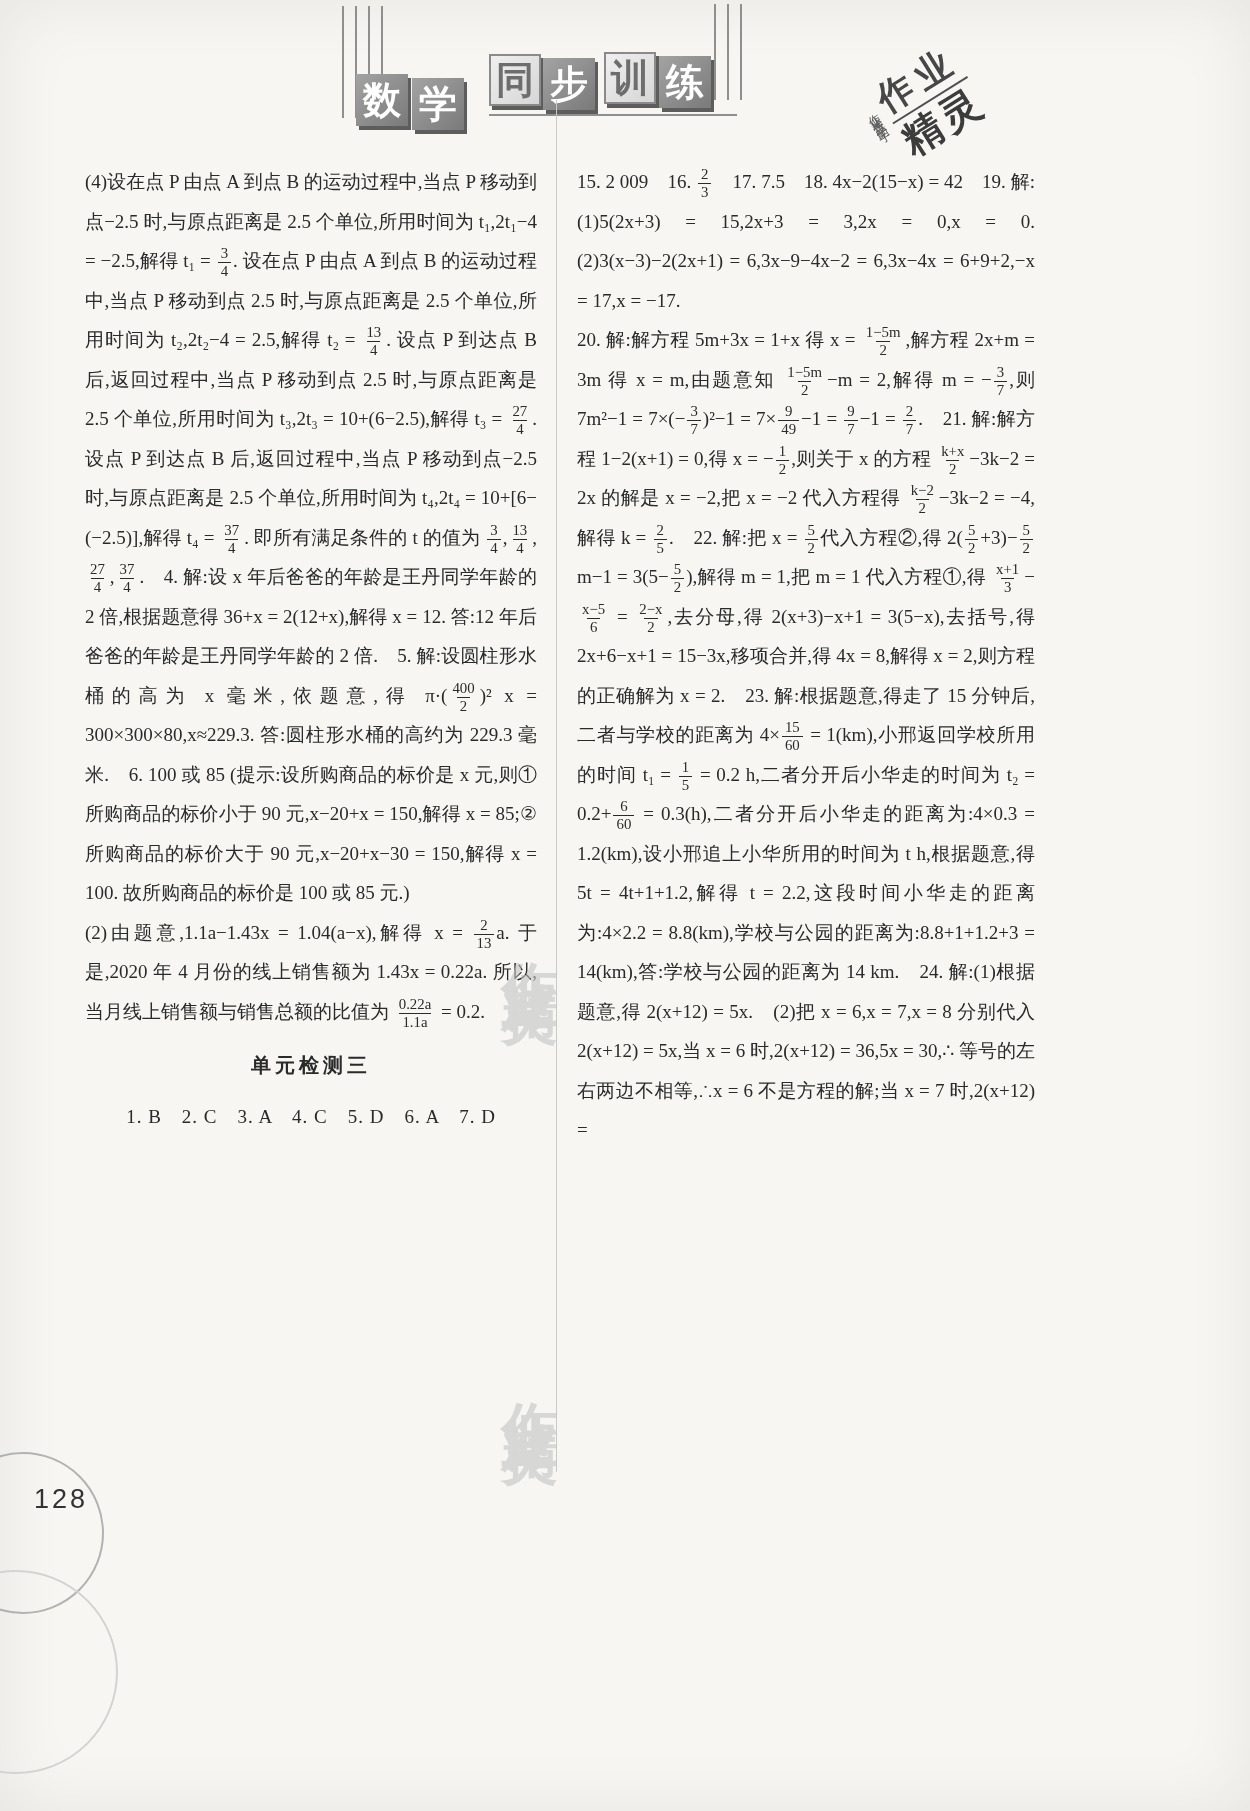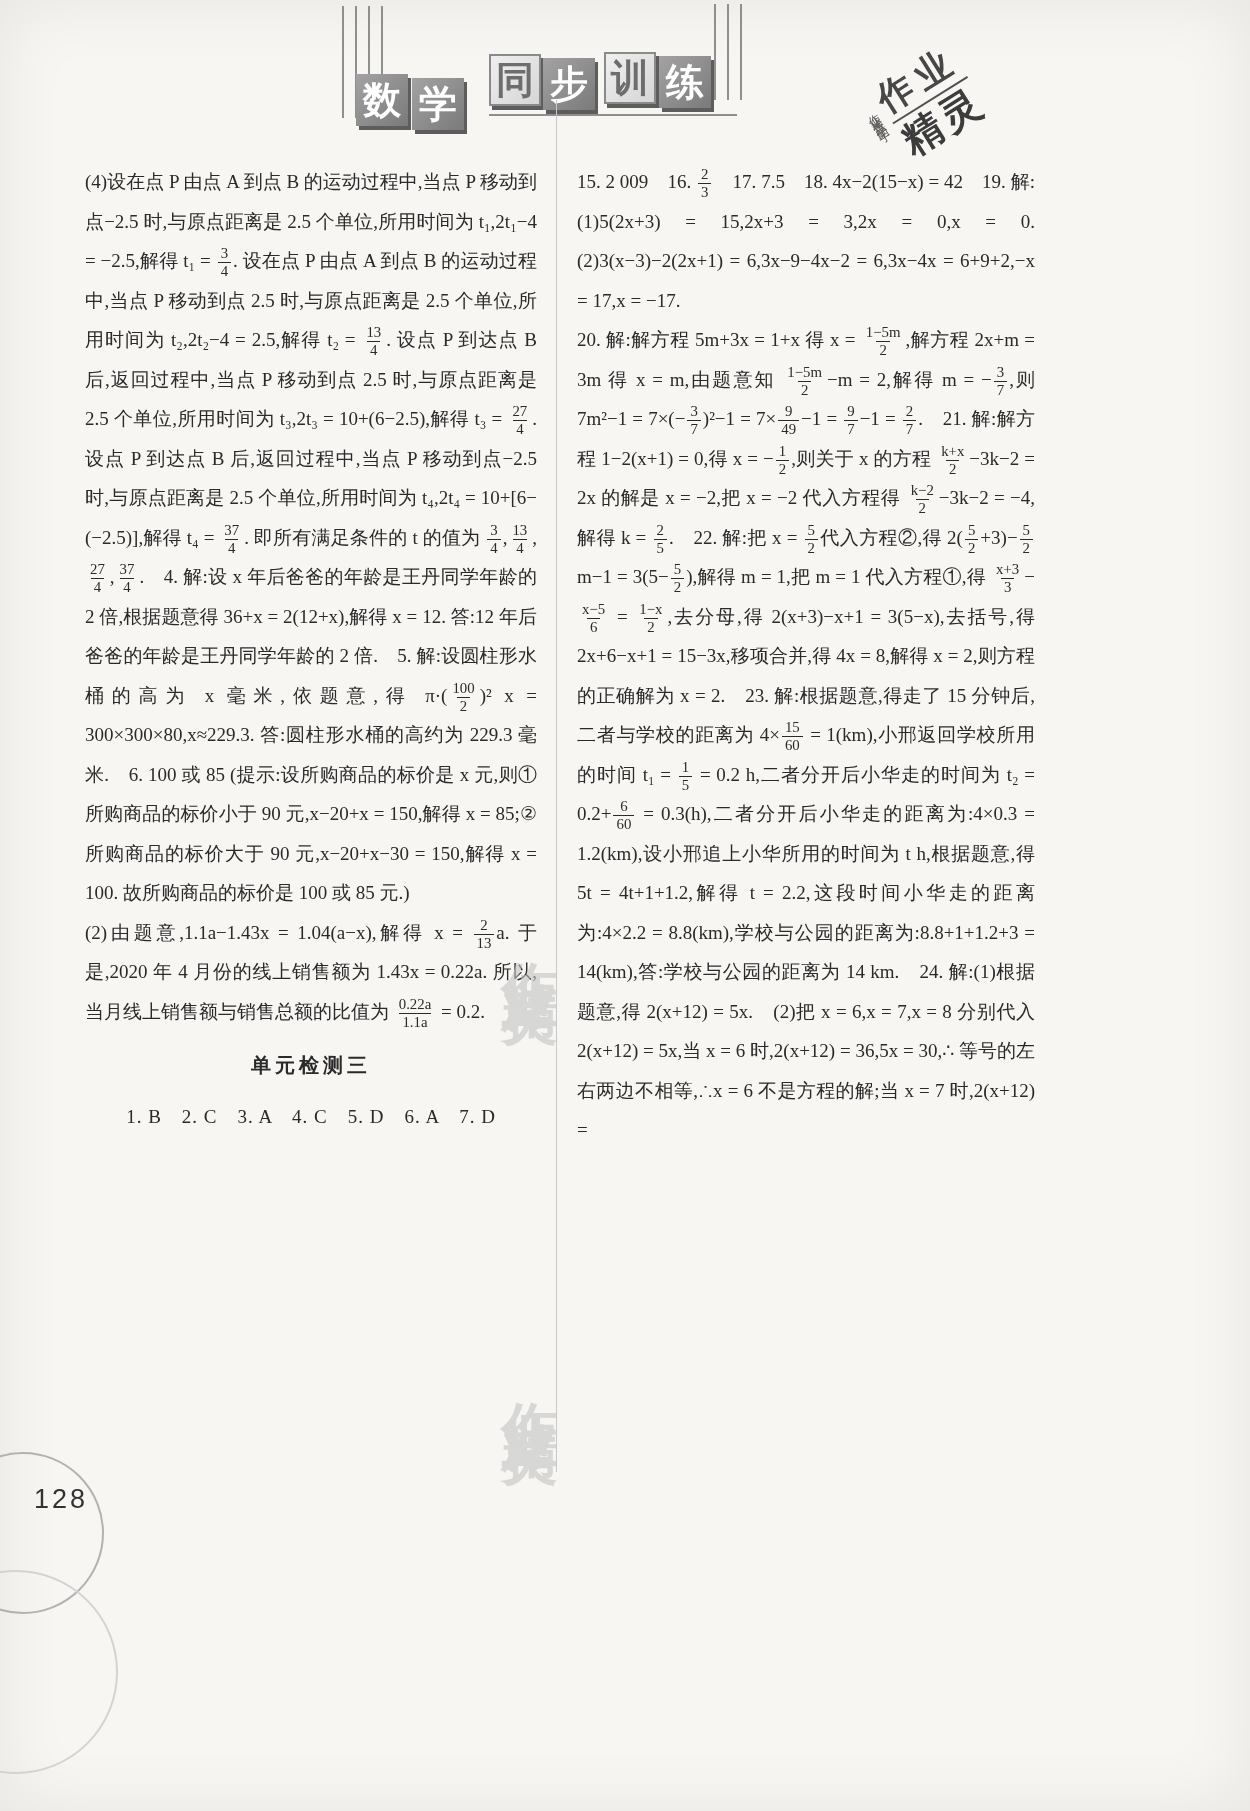--- a/index.html
+++ b/index.html
@@ -169,21 +169,21 @@
         </span>,<span class="frac">
           <span class="fn">13</span>
           <span class="fd">4</span>
         </span>,<span class="frac">
           <span class="fn">27</span>
           <span class="fd">4</span>
         </span>,<span class="frac">
           <span class="fn">37</span>
           <span class="fd">4</span>
         </span>.　4. 解:设 x 年后爸爸的年龄是王丹同学年龄的 2 倍,根据题意得 36+x = 2(12+x),解得 x = 12. 答:12 年后爸爸的年龄是王丹同学年龄的 2 倍.　5. 解:设圆柱形水桶的高为 x 毫米,依题意,得 π·(<span class="frac">
-          <span class="fn">100</span>
+          <span class="fn">400</span>
           <span class="fd">2</span>
         </span>)² x = 300×300×80,x≈229.3. 答:圆柱形水桶的高约为 229.3 毫米.　6. 100 或 85 (提示:设所购商品的标价是 x 元,则①所购商品的标价小于 90 元,x−20+x = 150,解得 x = 85;②所购商品的标价大于 90 元,x−20+x−30 = 150,解得 x = 100. 故所购商品的标价是 100 或 85 元.)</p>
     <p class="para">(2)由题意,1.1a−1.43x = 1.04(a−x),解得 x = <span class="frac">
           <span class="fn">2</span>
           <span class="fd">13</span>
         </span>a. 于是,2020 年 4 月份的线上销售额为 1.43x = 0.22a. 所以,当月线上销售额与销售总额的比值为 <span class="frac">
           <span class="fn">0.22a</span>
           <span class="fd">1.1a</span>
         </span> = 0.2.</p>
     <h3 class="heading">单元检测三</h3>
@@ -234,27 +234,27 @@
         </span>代入方程②,得 2(<span class="frac">
           <span class="fn">5</span>
           <span class="fd">2</span>
         </span>+3)−<span class="frac">
           <span class="fn">5</span>
           <span class="fd">2</span>
         </span>m−1 = 3(5−<span class="frac">
           <span class="fn">5</span>
           <span class="fd">2</span>
         </span>),解得 m = 1,把 m = 1 代入方程①,得 <span class="frac">
-          <span class="fn">x+3</span>
+          <span class="fn">x+1</span>
           <span class="fd">3</span>
         </span>−<span class="frac">
           <span class="fn">x−5</span>
           <span class="fd">6</span>
         </span> = <span class="frac">
-          <span class="fn">1−x</span>
+          <span class="fn">2−x</span>
           <span class="fd">2</span>
         </span>,去分母,得 2(x+3)−x+1 = 3(5−x),去括号,得 2x+6−x+1 = 15−3x,移项合并,得 4x = 8,解得 x = 2,则方程的正确解为 x = 2.　23. 解:根据题意,得走了 15 分钟后,二者与学校的距离为 4×<span class="frac">
           <span class="fn">15</span>
           <span class="fd">60</span>
         </span> = 1(km),小邢返回学校所用的时间 t₁ = <span class="frac">
           <span class="fn">1</span>
           <span class="fd">5</span>
         </span> = 0.2 h,二者分开后小华走的时间为 t₂ = 0.2+<span class="frac">
           <span class="fn">6</span>
           <span class="fd">60</span>

